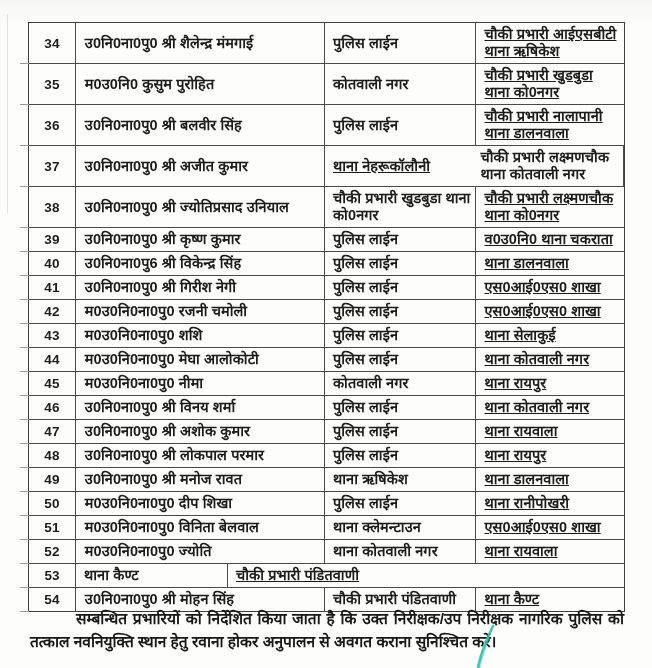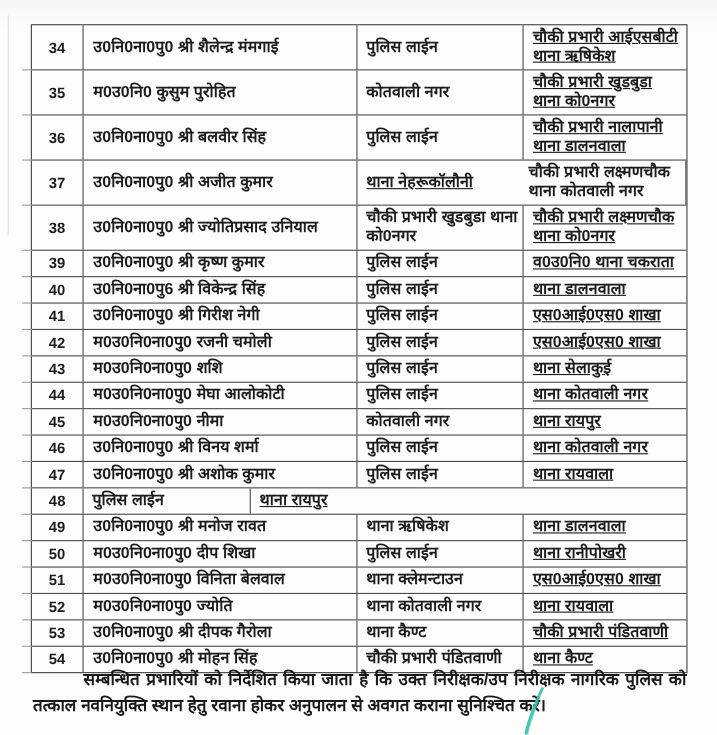--- a/index.html
+++ b/index.html
@@ -177,20 +177,21 @@
 
     <div class="row">
       <div class="cell c-sn">47</div>
       <div class="cell c-name">उ0नि0ना0पु0 श्री अशोक कुमार</div>
       <div class="cell c-from">पुलिस लाईन</div>
       <div class="cell c-to">थाना रायवाला</div>
     </div>
 
     <div class="row">
       <div class="cell c-sn">48</div>
+      <div class="cell c-name">उ0नि0ना0पु0 श्री लोकपाल परमार</div>
       <div class="cell c-from">पुलिस लाईन</div>
       <div class="cell c-to">थाना रायपुर</div>
     </div>
 
     <div class="row">
       <div class="cell c-sn">49</div>
       <div class="cell c-name">उ0नि0ना0पु0 श्री मनोज रावत</div>
       <div class="cell c-from">थाना ऋषिकेश</div>
       <div class="cell c-to">थाना डालनवाला</div>
     </div>
@@ -211,21 +212,20 @@
 
     <div class="row">
       <div class="cell c-sn">52</div>
       <div class="cell c-name">म0उ0नि0ना0पु0 ज्योति</div>
       <div class="cell c-from">थाना कोतवाली नगर</div>
       <div class="cell c-to">थाना रायवाला</div>
     </div>
 
     <div class="row">
       <div class="cell c-sn">53</div>
-      <div class="cell c-name">उ0नि0ना0पु0 श्री दीपक गैरोला</div>
       <div class="cell c-from">थाना कैण्ट</div>
       <div class="cell c-to">चौकी प्रभारी पंडितवाणी</div>
     </div>
 
     <div class="row">
       <div class="cell c-sn">54</div>
       <div class="cell c-name">उ0नि0ना0पु0 श्री मोहन सिंह</div>
       <div class="cell c-from">चौकी प्रभारी पंडितवाणी</div>
       <div class="cell c-to">थाना कैण्ट</div>
     </div>

